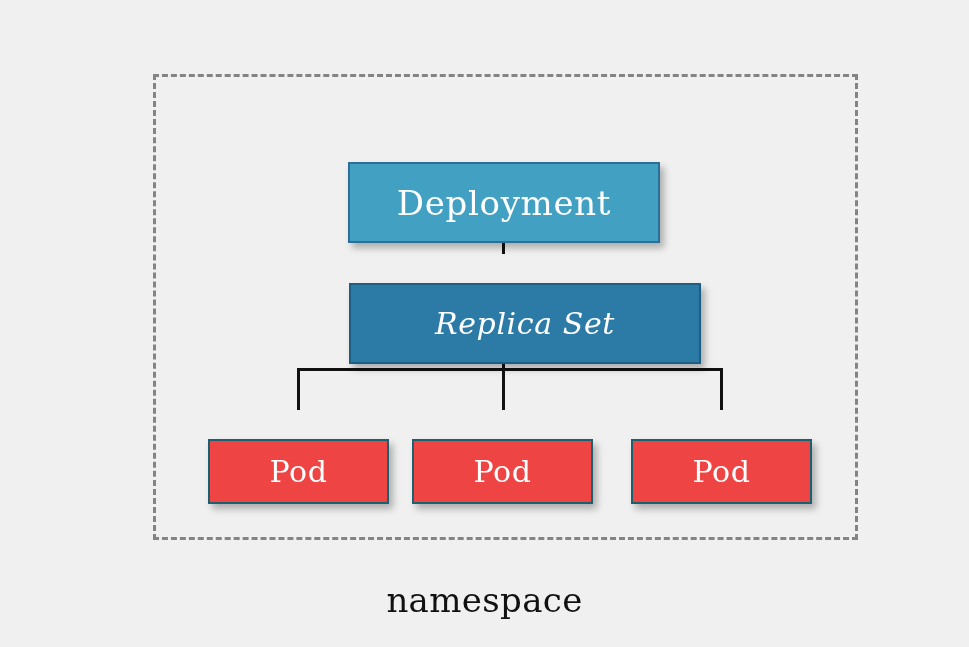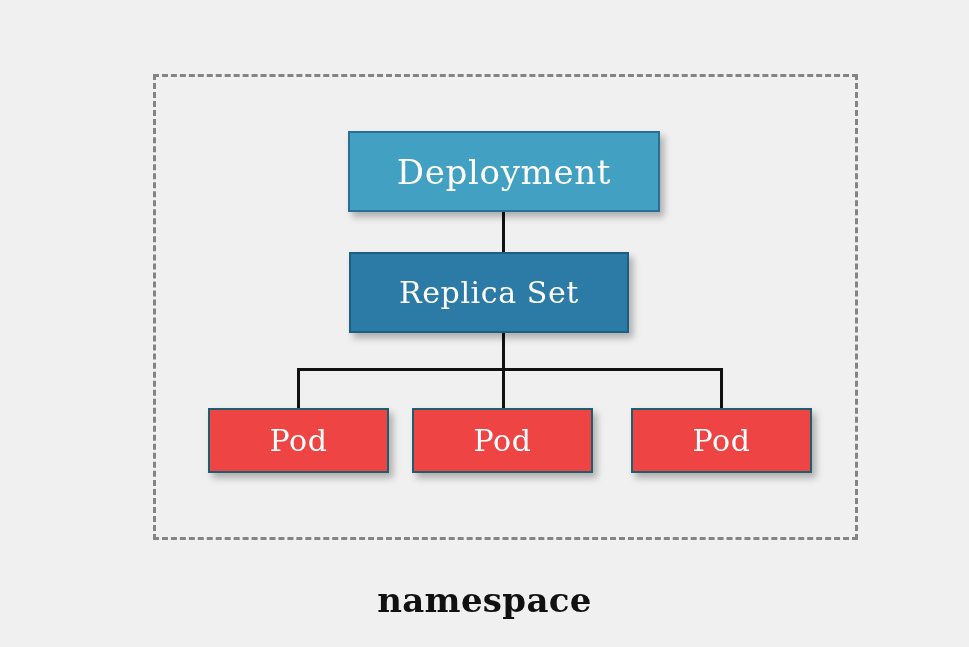--- a/index.html
+++ b/index.html
@@ -46,40 +46,42 @@
     display: flex;
     align-items: center;
     justify-content: center;
     color: #ffffff;
     border-style: solid;
     border-width: 2px;
     box-shadow: 4px 5px 7px rgba(0,0,0,0.28);
     letter-spacing: 0.02em;
     z-index: 5;
     font-family: "DejaVu Serif", "Liberation Serif", serif;
+    margin-top: 31px;
   }
 
   .node-deployment {
     left: 348px;
     top: 131px;
     width: 312px;
     height: 81px;
     background: #42a0c2;
     border-color: #2b6f96;
     font-size: 34px;
   }
 
   .node-replicaset {
     left: 349px;
     top: 252px;
-    width: 280px;
+    width: 352px;
     height: 81px;
     background: #2b7ba6;
     border-color: #1d5f83;
     font-size: 30px;
+    font-style: italic;
   }
 
   .node-pod {
     top: 408px;
     width: 181px;
     height: 65px;
     background: #ef4444;
     border-color: #1d5f6f;
     font-size: 30px;
   }
@@ -91,21 +93,20 @@
   .ns-caption {
     position: absolute;
     left: 0;
     top: 580px;
     width: 969px;
     text-align: center;
     color: #111111;
     font-size: 34px;
     font-family: "DejaVu Serif", "Liberation Serif", serif;
     letter-spacing: 0.01em;
-    font-weight: bold;
   }
 </style>
 </head>
 <body>
 
 <div id="canvas">
 
   <div class="ns-boundary"></div>
 
   <div class="conn" style="left:502px; top:210px; width:3px; height:44px;"></div>

